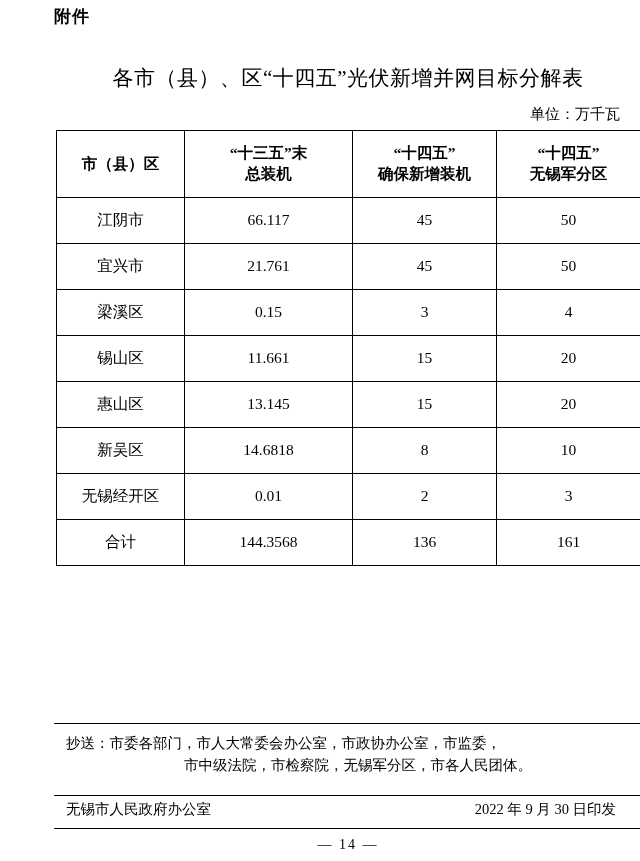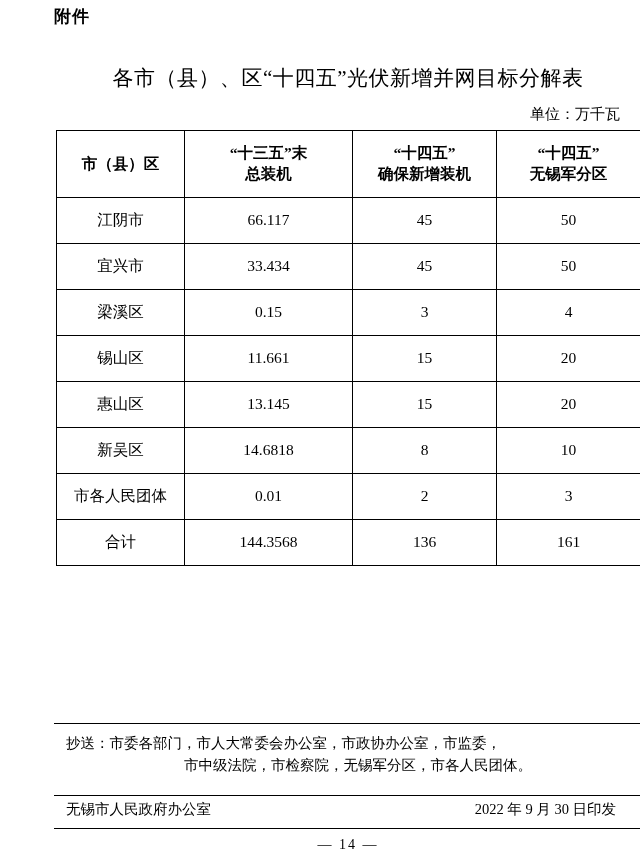--- a/index.html
+++ b/index.html
@@ -170,21 +170,21 @@
       </thead>
       <tbody>
         <tr>
           <td>江阴市</td>
           <td>66.117</td>
           <td>45</td>
           <td>50</td>
         </tr>
         <tr>
           <td>宜兴市</td>
-          <td>33.434</td>
+          <td>21.761</td>
           <td>45</td>
           <td>50</td>
         </tr>
         <tr>
           <td>梁溪区</td>
           <td>0.15</td>
           <td>3</td>
           <td>4</td>
         </tr>
         <tr>
@@ -199,21 +199,21 @@
           <td>15</td>
           <td>20</td>
         </tr>
         <tr>
           <td>新吴区</td>
           <td>14.6818</td>
           <td>8</td>
           <td>10</td>
         </tr>
         <tr>
-          <td>市各人民团体</td>
+          <td>无锡经开区</td>
           <td>0.01</td>
           <td>2</td>
           <td>3</td>
         </tr>
         <tr>
           <td>合计</td>
           <td>144.3568</td>
           <td>136</td>
           <td>161</td>
         </tr>

